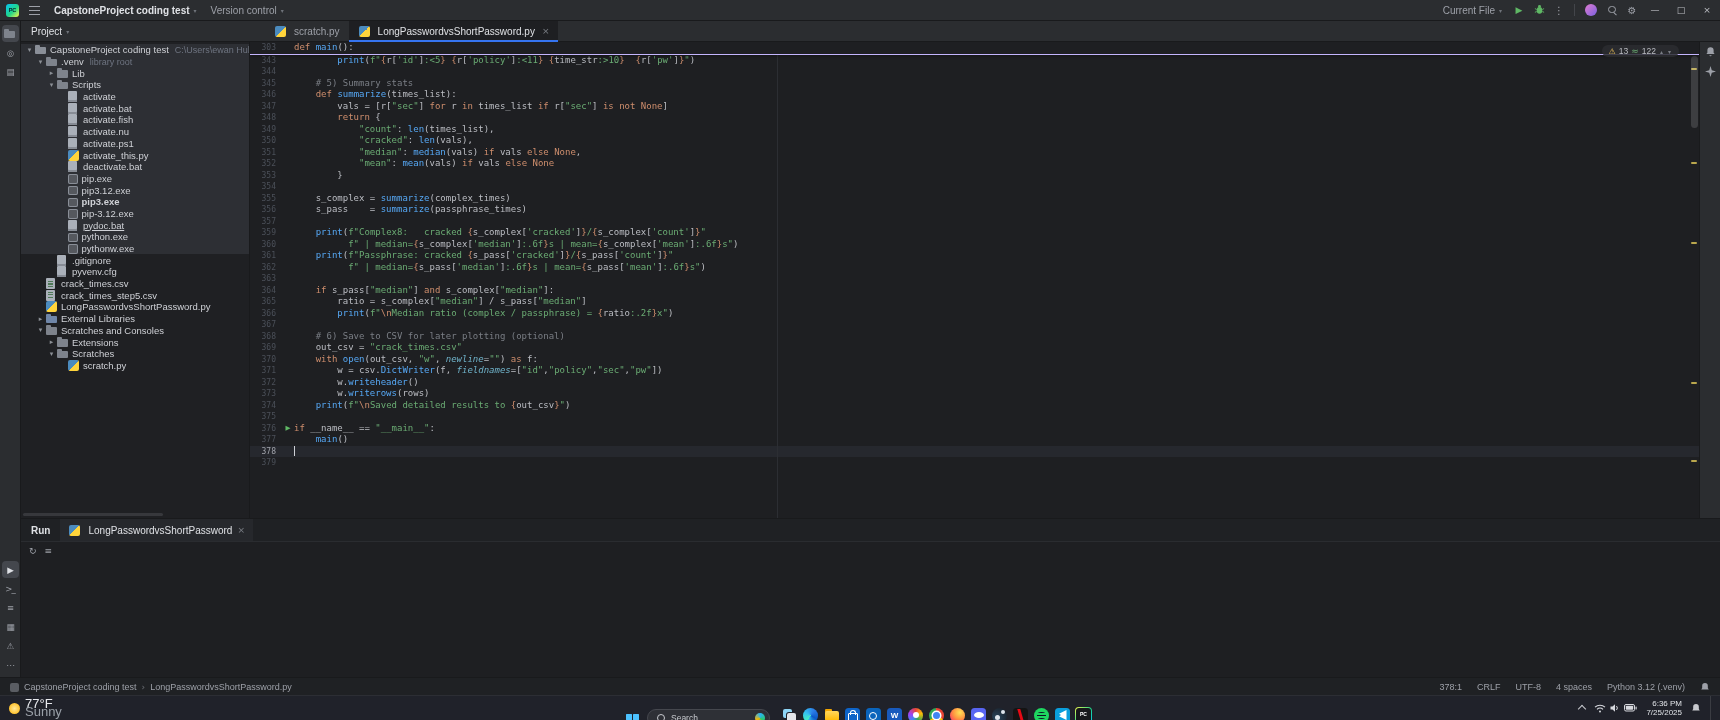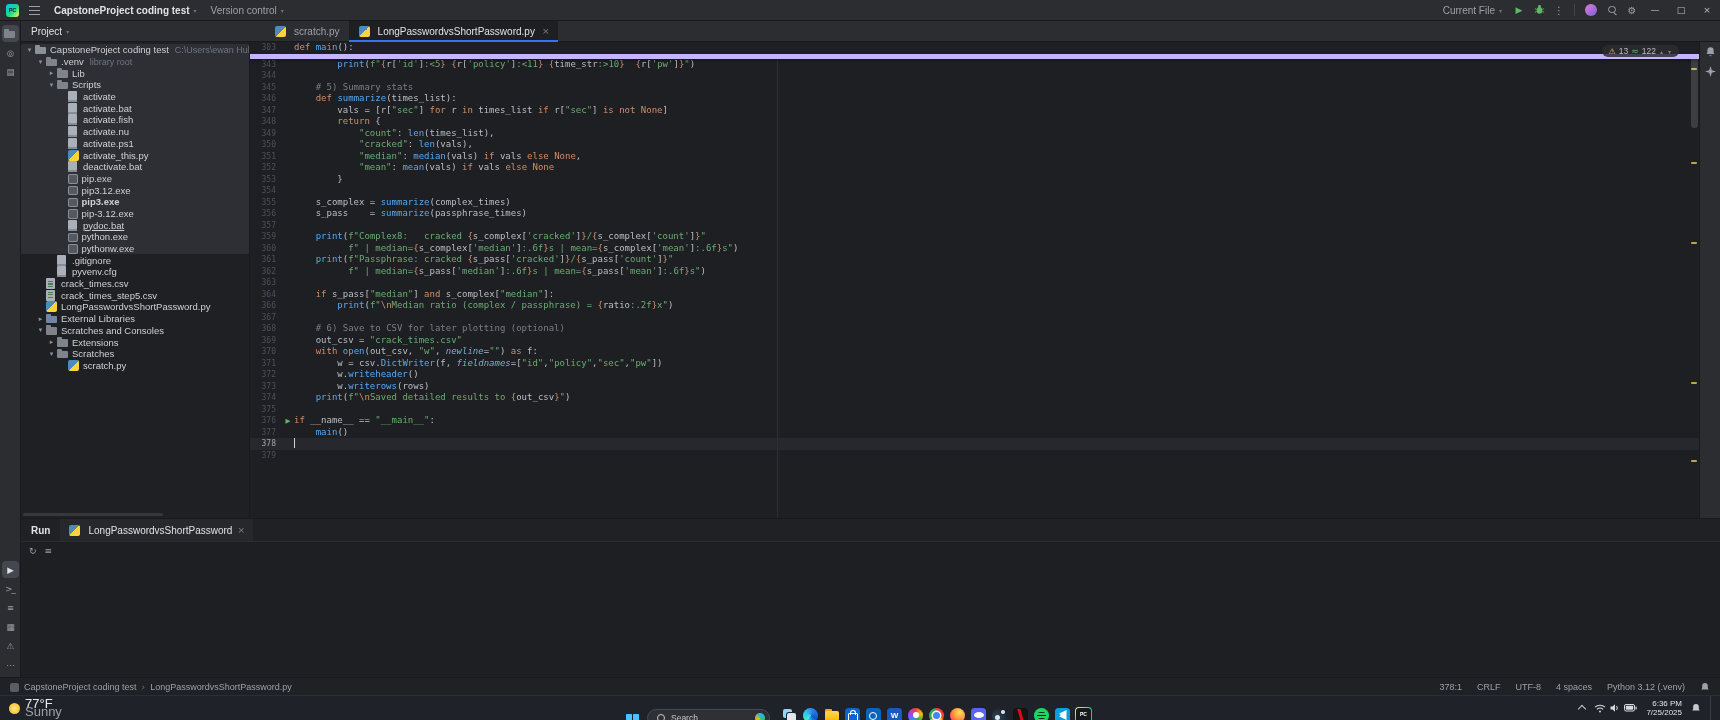--- a/index.html
+++ b/index.html
@@ -75,21 +75,21 @@
   .ti-py{border-radius:2px;background:linear-gradient(135deg,#4b8bbe 0 50%,#ffd43b 50% 100%)}
   .ti-file{width:8.5px;margin-right:5.5px;border-radius:1px;background:#aab0b9;box-shadow:inset 0 -2px 0 #878c95}
   .ti-exe{width:9.5px;height:9.5px;margin-top:1px;border-radius:2px;background:#55585e;box-shadow:inset 0 0 0 1px #8a8f98}
   .ti-csv{width:8.5px;margin-right:5.5px;border-radius:1px;background:#aab0b9;position:relative}
   .ti-csv::before{content:"";position:absolute;left:1.5px;top:2.5px;width:5.5px;height:6px;
                   background:repeating-linear-gradient(to bottom,#4f7a58 0 1px,transparent 1px 2.5px)}
 
   
   .editor{flex:1;position:relative;background:#1e1f22;min-width:0;overflow:hidden;
           font-family:"DejaVu Sans Mono",monospace;font-size:9px}
-  .sticky{border-bottom:5px solid #c4b5fd;background:#1e1f22;box-shadow:0 2px 3px rgba(0,0,0,.25);position:relative;z-index:3}
+  .sticky{border-bottom:1px solid #c4b5fd;background:#1e1f22;box-shadow:0 2px 3px rgba(0,0,0,.25);position:relative;z-index:3}
   .cline{height:11.5px;display:flex;align-items:center}
   .cline.caretline{background:#26282e}
   .lnum{width:26px;flex:none;text-align:right;padding-right:6px;font-size:8px;color:#4b5059}
   .caretline .lnum{color:#a1a3ab}
   .gico{width:12px;flex:none;font-family:"DejaVu Sans",sans-serif;font-size:6.5px;color:#5fb865;text-align:center}
   .ccode{white-space:pre;line-height:11.5px;position:relative}
   .caret{display:inline-block;width:1px;height:10px;background:#ced0d6;vertical-align:text-bottom;margin-right:-1px}
   .tkd{color:#bcbec4}.tkk{color:#cf8e6d}.tks{color:#6aab73}.tkc{color:#7a7e85}
   .tkf{color:#56a8f5}.tka{color:#6fb2c9;font-style:italic}
   .guide{position:absolute;top:0;bottom:0;left:527px;width:1px;background:#2c2e33;z-index:1}
@@ -525,20 +525,25 @@
                 <span class="lnum">363</span>
                 <span class="gico"></span>
                 <span class="ccode"></span>
               </div>
               <div class="cline">
                 <span class="lnum">364</span>
                 <span class="gico"></span>
                 <span class="ccode"><span class="tkd">    </span><span class="tkk">if</span><span class="tkd"> s_pass[</span><span class="tks">"median"</span><span class="tkd">] </span><span class="tkk">and</span><span class="tkd"> s_complex[</span><span class="tks">"median"</span><span class="tkd">]:</span></span>
               </div>
               <div class="cline">
+                <span class="lnum">365</span>
+                <span class="gico"></span>
+                <span class="ccode"><span class="tkd">        ratio = s_complex[</span><span class="tks">"median"</span><span class="tkd">] / s_pass[</span><span class="tks">"median"</span><span class="tkd">]</span></span>
+              </div>
+              <div class="cline">
                 <span class="lnum">366</span>
                 <span class="gico"></span>
                 <span class="ccode"><span class="tkd">        </span><span class="tkf">print</span><span class="tkd">(</span><span class="tks">f"</span><span class="tkk">\n</span><span class="tks">Median ratio (complex / passphrase) = </span><span class="tkk">{</span><span class="tkd">ratio</span><span class="tks">:.2f</span><span class="tkk">}</span><span class="tks">x"</span><span class="tkd">)</span></span>
               </div>
               <div class="cline">
                 <span class="lnum">367</span>
                 <span class="gico"></span>
                 <span class="ccode"></span>
               </div>
               <div class="cline">

